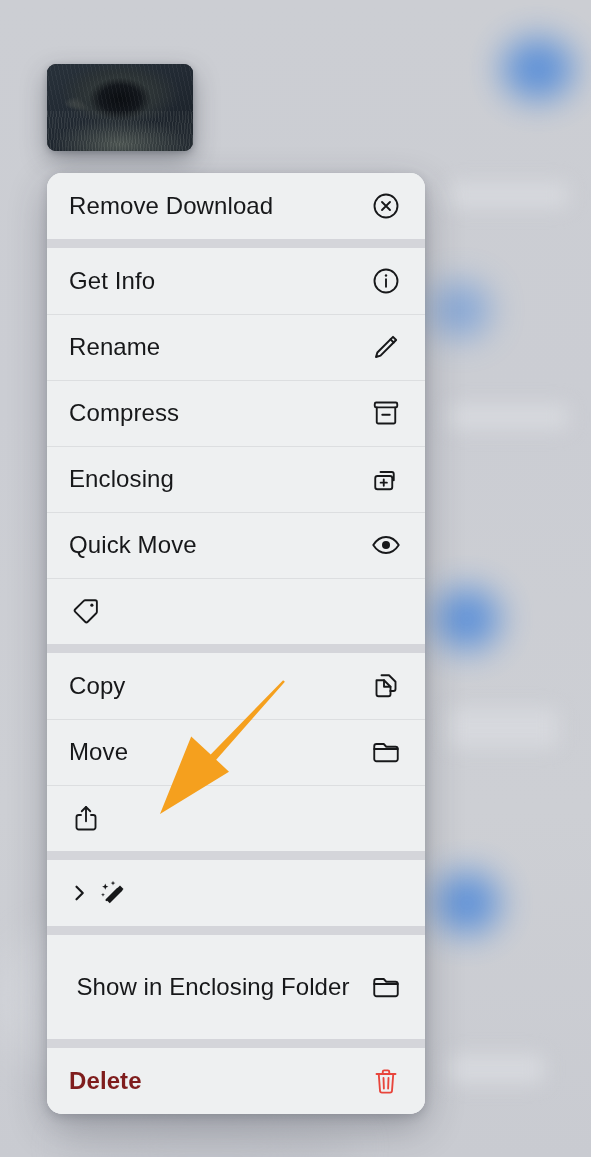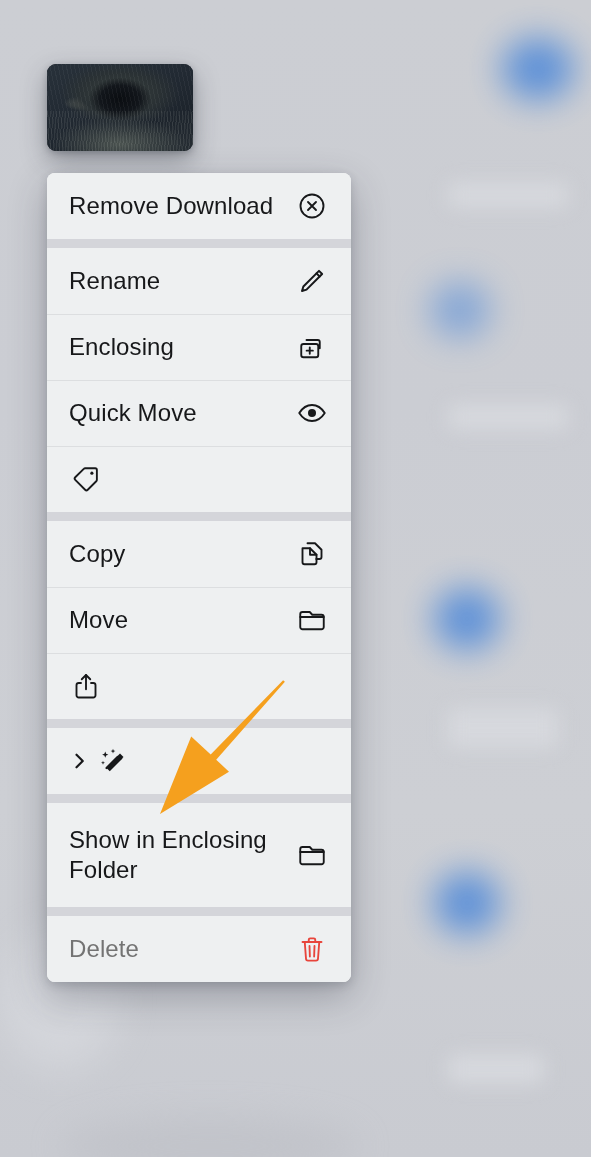--- a/index.html
+++ b/index.html
@@ -74,22 +74,22 @@
     background: repeating-linear-gradient(95deg,
       rgba(210,215,205,0.10) 0px, rgba(210,215,205,0.10) 1px,
       rgba(0,0,0,0) 1px, rgba(0,0,0,0) 3px);
   }
 
   
   #menu {
     position: absolute;
     left: 47px;
     top: 173px;
-    width: 304px;
-    border-radius: 8px;
+    width: 378px;
+    border-radius: 15px;
     overflow: hidden;
     background: #d7d8dc;
     box-shadow: 0 14px 38px rgba(40,44,55,0.30), 0 3px 10px rgba(40,44,55,0.18);
   }
   .group { background: #eef0f1; }
   .group-gap {
     height: 9px;
     background: #d4d5da;
   }
   .menu-row {
@@ -101,30 +101,30 @@
     box-sizing: border-box;
     background: #eef0f1;
   }
   .menu-row + .menu-row::before {
     content: "";
     position: absolute;
     left: 0; right: 0; top: 0;
     height: 1px;
     background: #dcdee0;
   }
-  .menu-row.tall { min-height: 104px; }
+  .menu-row.tall { min-height: 104px; text-align: center; }
   .row-label {
     flex: 1;
     font-size: 24px;
     color: #17181a;
     letter-spacing: 0.1px;
     line-height: 1.25;
     padding-right: 12px;
   }
-  .row-label.danger { color: #737373; }
+  .row-label.danger { color: #7f1d1d; font-weight: bold; }
   .chev {
     width: 20px;
     margin-right: 8px;
     display: flex;
     align-items: center;
     color: #17181a;
   }
   .row-icon {
     width: 34px;
     height: 34px;
@@ -175,25 +175,45 @@
           <svg width="30" height="30" viewBox="0 0 24 24" fill="none" stroke="currentColor" stroke-width="1.5" stroke-linecap="round">
             <circle cx="12" cy="12" r="9.2"></circle>
             <path d="M8.8 8.8 L15.2 15.2 M15.2 8.8 L8.8 15.2"></path>
           </svg>
         </span>
       </div>
     </div>
     <div class="group-gap"></div>
     <div class="group">
       <div class="menu-row">
+        <span class="row-label">Get Info</span>
+        <span class="row-icon">
+          <svg width="30" height="30" viewBox="0 0 24 24" fill="none" stroke="currentColor" stroke-width="1.5" stroke-linecap="round">
+            <circle cx="12" cy="12" r="9.2"></circle>
+            <circle cx="12" cy="7.6" r="0.95" fill="currentColor" stroke="none"></circle>
+            <path d="M12 10.6 L12 16.6"></path>
+          </svg>
+        </span>
+      </div>
+      <div class="menu-row">
         <span class="row-label">Rename</span>
         <span class="row-icon">
           <svg width="30" height="30" viewBox="0 0 24 24" fill="none" stroke="currentColor" stroke-width="1.6" stroke-linecap="round" stroke-linejoin="round">
             <path d="M17.6 3.9 L20.1 6.4 L7.6 18.9 L4 20 L5.1 16.4 Z"></path>
             <path d="M15.6 5.9 L18.1 8.4"></path>
+          </svg>
+        </span>
+      </div>
+      <div class="menu-row">
+        <span class="row-label">Compress</span>
+        <span class="row-icon">
+          <svg width="30" height="30" viewBox="0 0 24 24" fill="none" stroke="currentColor" stroke-width="1.5" stroke-linecap="round" stroke-linejoin="round">
+            <rect x="3" y="3.6" width="18" height="3.9" rx="1.1"></rect>
+            <path d="M4.6 7.5 L4.6 19.2 A1.2 1.2 0 0 0 5.8 20.4 L18.2 20.4 A1.2 1.2 0 0 0 19.4 19.2 L19.4 7.5"></path>
+            <path d="M9 13.4 L15 13.4"></path>
           </svg>
         </span>
       </div>
       <div class="menu-row">
         <span class="row-label">Enclosing</span>
         <span class="row-icon">
           <svg width="30" height="30" viewBox="0 0 24 24" fill="none" stroke="currentColor" stroke-width="1.5" stroke-linecap="round" stroke-linejoin="round">
             <path d="M7.6 6.4 L16.6 6.4 A1.6 1.6 0 0 1 18.2 8 L18.2 13"></path>
             <rect x="3.4" y="9.6" width="13.6" height="10.6" rx="1.8"></rect>
             <path d="M10.2 12.4 L10.2 17.4 M7.7 14.9 L12.7 14.9"></path>

